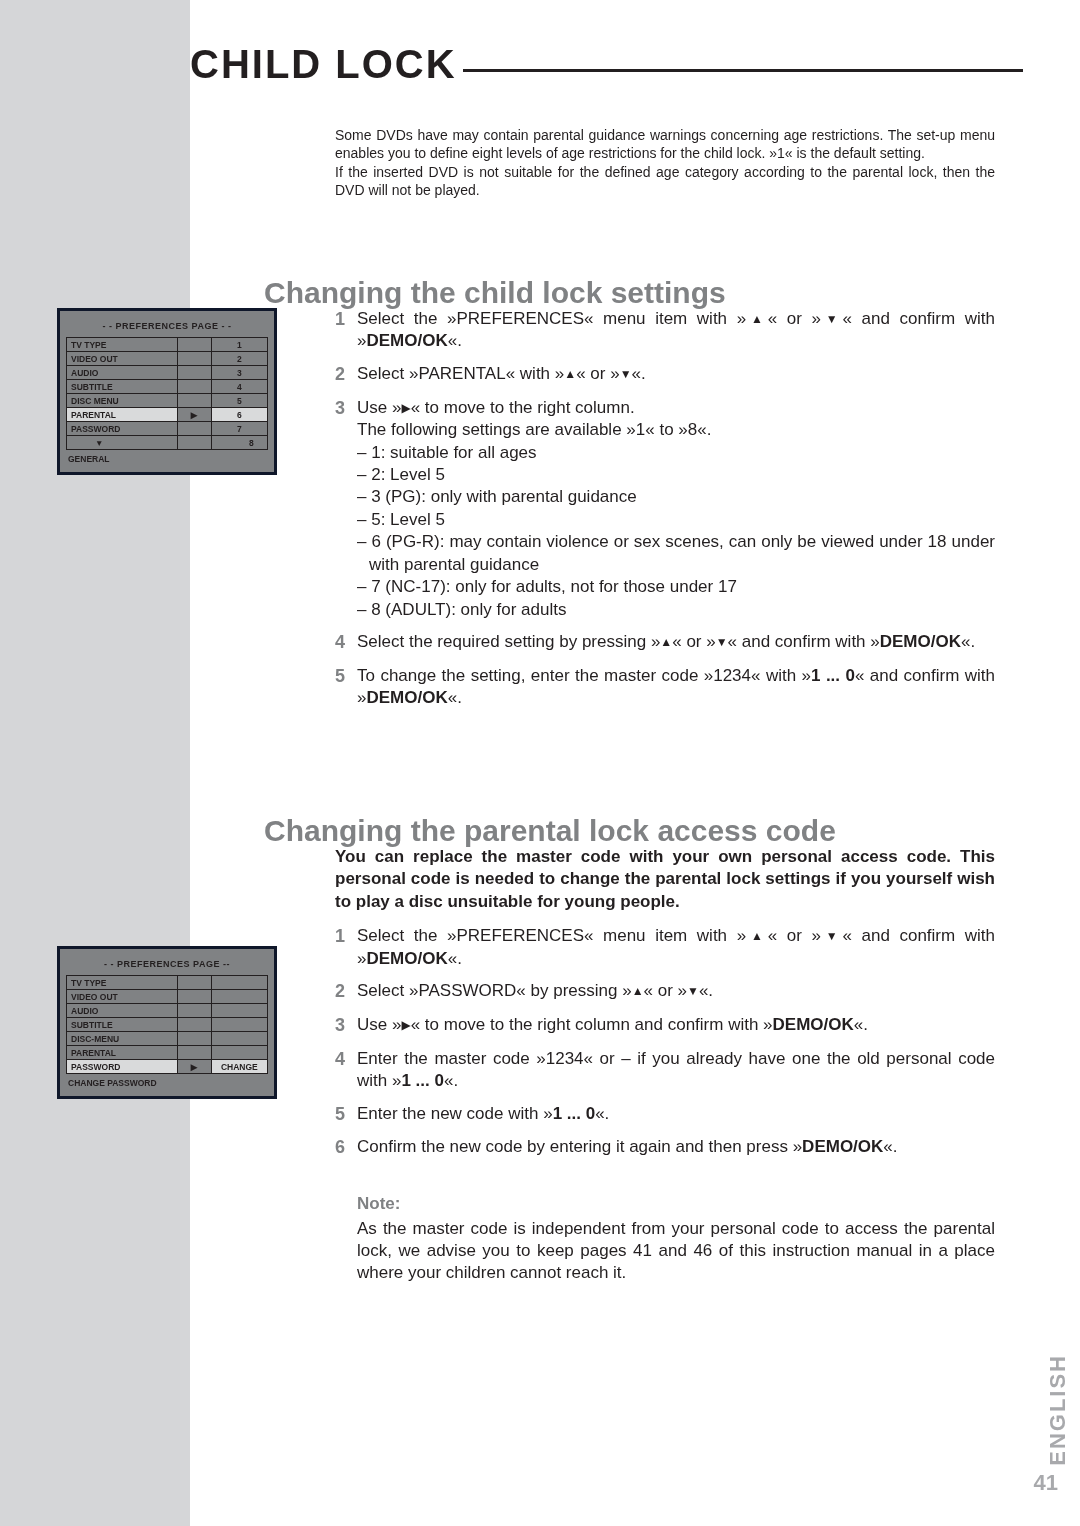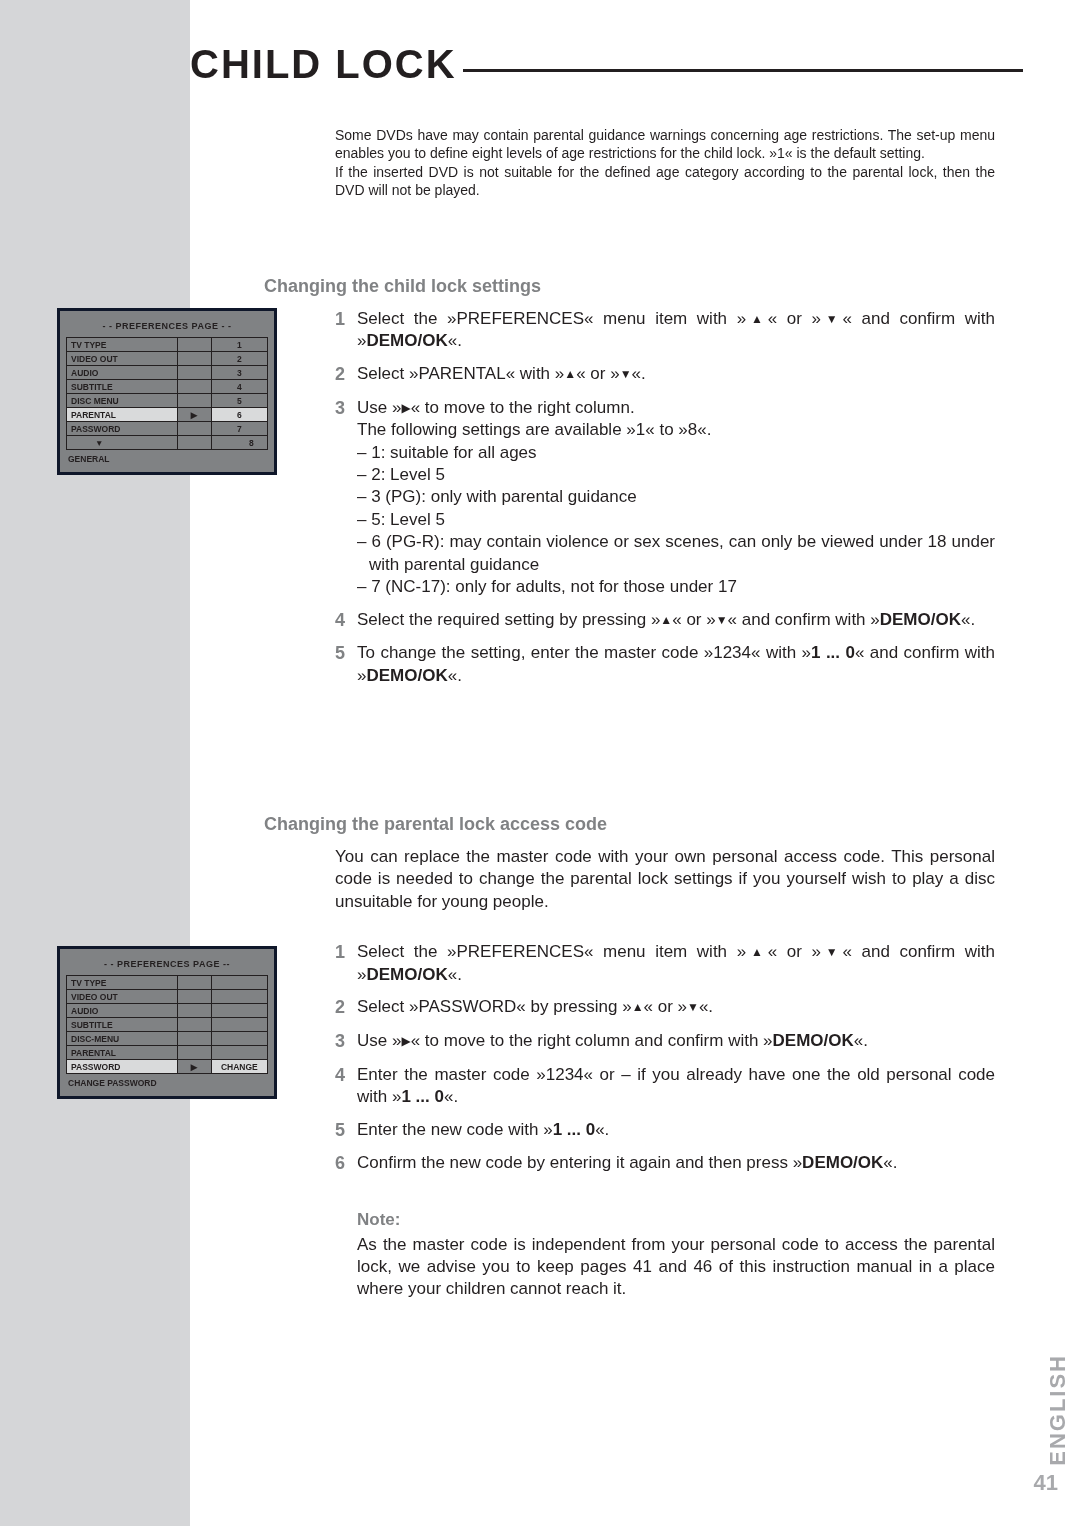--- a/index.html
+++ b/index.html
@@ -42,21 +42,21 @@
     left: 335px;
     top: 126px;
     width: 660px;
     font-size: 14px;
     line-height: 1.32;
   }
   .intro { text-align: justify; margin-bottom: 42px; }
   .h2 {
     position: absolute;
     left: 264px;
-    font-size: 18px;
+    font-size: 30px;
     font-weight: 700;
     color: #808284;
   }
   .h2.a { top: 276px; }
   .h2.b { top: 814px; }
   .section-a { position: absolute; left: 335px; top: 308px; width: 660px; font-size: 17px; line-height: 1.32; }
   .section-b { position: absolute; left: 335px; top: 846px; width: 660px; font-size: 17px; line-height: 1.32; }
   .step { display: flex; margin-bottom: 10px; }
   .step-num {
     width: 22px;
@@ -170,20 +170,21 @@
     <div class="step-body">
       <span>Use »</span><span class="tri-right"></span><span>« to move to the right column.</span><br>
       <span>The following settings are available »1« to »8«.</span>
       <div class="sub">
         <div>– 1: suitable for all ages</div>
         <div>– 2: Level 5</div>
         <div>– 3 (PG): only with parental guidance</div>
         <div>– 5: Level 5</div>
         <div style="padding-left:12px;text-indent:-12px;">– 6 (PG-R): may contain violence or sex scenes, can only be viewed under 18 under with parental guidance</div>
         <div>– 7 (NC-17): only for adults, not for those under 17</div>
+        <div>– 8 (ADULT): only for adults</div>
       </div>
     </div>
   </div>
 
   <div class="step">
     <div class="step-num">4</div>
     <div class="step-body">
       <span>Select the required setting by pressing »</span><span class="tri-up"></span><span>« or »</span><span class="tri-down"></span><span>« and confirm with »</span><span class="bold">DEMO/OK</span><span>«.</span>
     </div>
   </div>
@@ -192,21 +193,21 @@
     <div class="step-num">5</div>
     <div class="step-body">
       <span>To change the setting, enter the master code »1234« with »</span><span class="bold">1 ... 0</span><span>« and confirm with »</span><span class="bold">DEMO/OK</span><span>«.</span>
     </div>
   </div>
 
 </div>
 
 <div class="h2 b">Changing the parental lock access code</div>
 <div class="section-b">
-  <div style="text-align:justify;margin-bottom:28px;">You can replace the master code with your own personal access code. This personal code is needed to change the parental lock settings if you yourself wish to play a disc unsuitable for young people.</div>
+  <div style="text-align:justify;margin-bottom:12px;font-weight:bold;">You can replace the master code with your own personal access code. This personal code is needed to change the parental lock settings if you yourself wish to play a disc unsuitable for young people.</div>
 
   <div class="step">
     <div class="step-num">1</div>
     <div class="step-body">
       <span>Select the »PREFERENCES« menu item with »</span><span class="tri-up"></span><span>« or »</span><span class="tri-down"></span><span>« and confirm with »</span><span class="bold">DEMO/OK</span><span>«.</span>
     </div>
   </div>
 
   <div class="step">
     <div class="step-num">2</div>

